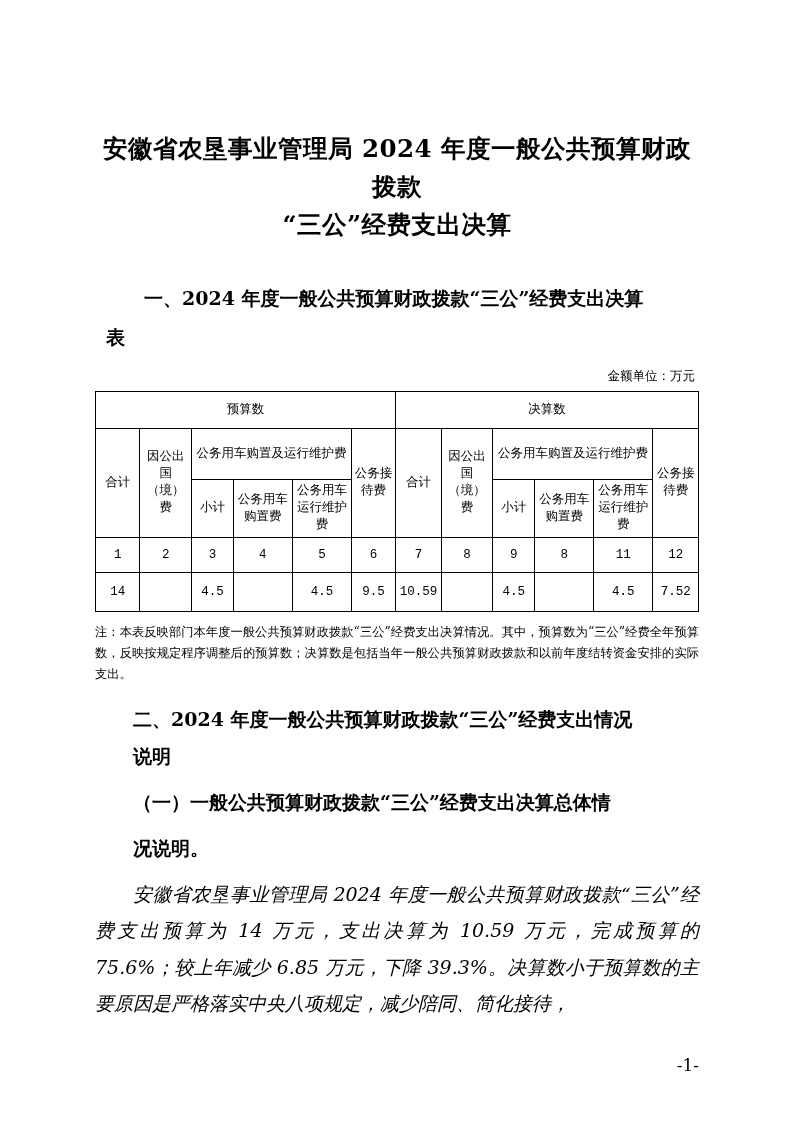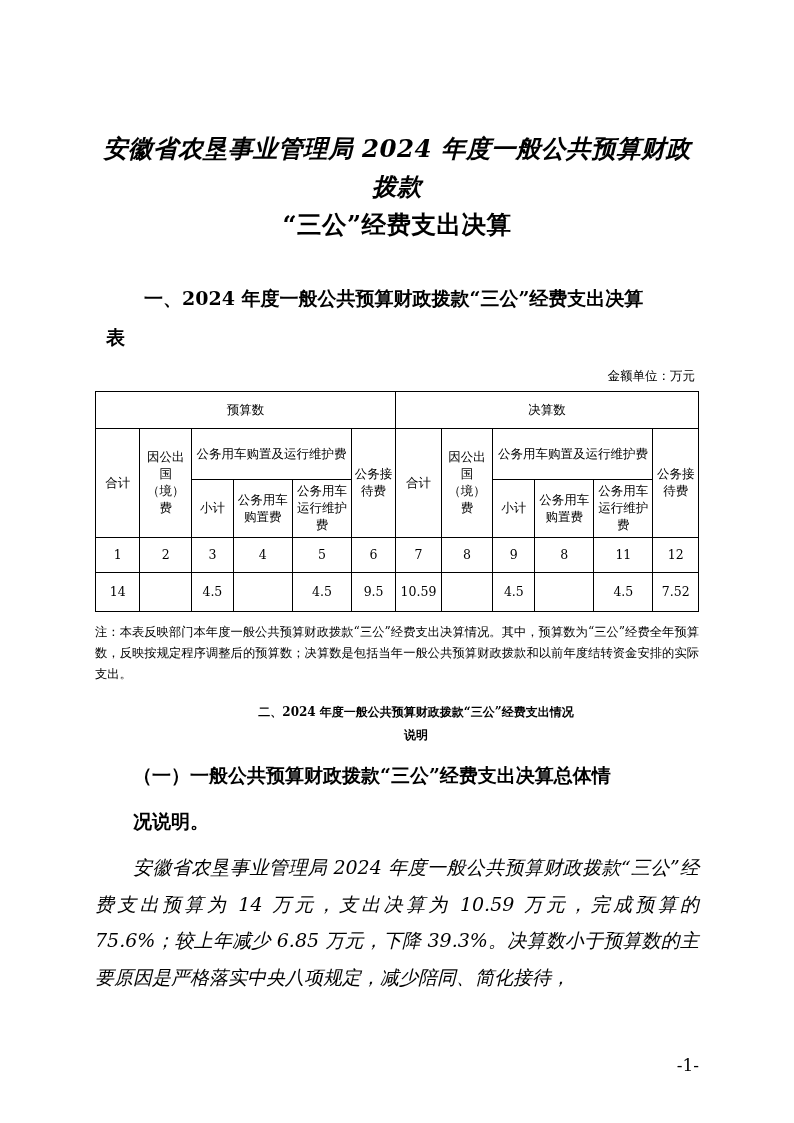--- a/index.html
+++ b/index.html
@@ -55,20 +55,21 @@
     table-layout: fixed;
   }
   table.budget td {
     border: 1px solid #000000;
     text-align: center;
     vertical-align: middle;
     font-size: 12.5px;
     line-height: 1.35;
     padding: 3px 1px;
     word-break: break-all;
+    font-family: Liberation Mono, monospace;
   }
   table.budget td.tall {
     height: 96px;
   }
   table.budget td.grp {
     height: 30px;
   }
   table.budget td.mid {
     height: 44px;
   }
@@ -87,43 +88,41 @@
   }
   .body-para {
     font-size: 19px;
     line-height: 1.92;
     margin: 10px 0 0 0;
     text-indent: 38px;
     text-align: justify;
     font-style: italic;
   }
   .heading-2 {
-    font-size: 12px;
+    font-size: 19px;
     font-weight: bold;
     line-height: 1.9;
     margin: 16px 0 0 0;
     text-indent: 38px;
-    text-align: center;
   }
   .heading-3 {
     font-size: 19px;
     font-weight: bold;
     line-height: 1.9;
     margin: 10px 0 0 0;
     text-indent: 38px;
   }
   .page-number {
     position: absolute;
     right: 95px;
     bottom: 48px;
     font-size: 17px;
   }
   .hang {
     display: block;
-    font-style: italic;
   }
 </style>
 </head>
 <body>
 
 <div class="page">
 
   <h1 class="doc-title">
     <span class="hang">安徽省农垦事业管理局 2024 年度一般公共预算财政拨款</span>
     <span class="line2">“三公”经费支出决算</span>

